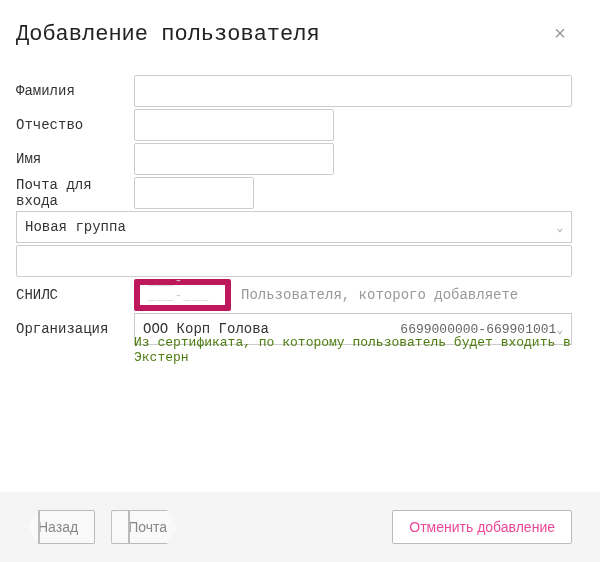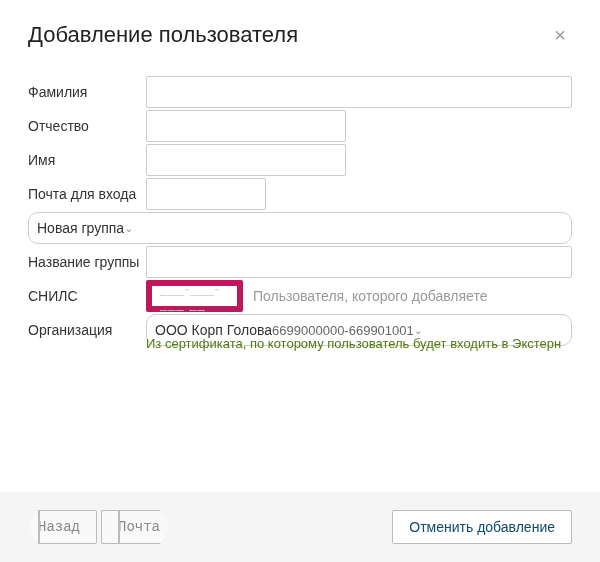--- a/index.html
+++ b/index.html
@@ -12,22 +12,23 @@
       height: 562px;
       overflow: hidden;
     }
     .dialog {
       width: 600px;
       height: 562px;
       display: flex;
       flex-direction: column;
     }
     .dialog-body {
-      padding: 22px 28px 10px 28px;
+      padding: 22px 28px 10px 16px;
       flex: 1;
+      font-family: Liberation Mono, monospace;
     }
     .header-row {
       display: flex;
       justify-content: space-between;
       align-items: center;
       margin-bottom: 28px;
     }
     .title {
       font-size: 22px;
       font-weight: 400;
@@ -74,24 +75,25 @@
       font-family: inherit;
       background: #fff;
       color: #333;
     }
     .full-w { width: 100%; }
     .med-w { width: 200px; }
     .small-w { width: 120px; }
     .select-box {
       height: 32px;
       border: 1px solid #ccc;
-      border-radius: 10px;
-      background: #fff;
-      display: flex;
-      align-items: center;
+      border-radius: 0;
+      background: #fff;
+      display: flex;
+      align-items: center;
+      justify-content: space-between;
       padding: 0 8px;
       cursor: pointer;
       width: 100%;
       font-size: 14px;
       color: #333;
     }
     .select-right {
       display: flex;
       align-items: center;
       color: #666;
@@ -140,35 +142,34 @@
     }
     .footer {
       background: #f5f5f5;
       padding: 18px 28px;
       display: flex;
       justify-content: space-between;
       align-items: center;
     }
     .footer-left {
       display: flex;
-      gap: 4px;
-      font-family: Liberation Mono, monospace;
+      gap: 16px;
     }
     .btn {
       height: 34px;
       padding: 0 16px;
       border: 1px solid #bbb;
       background: #fff;
       border-radius: 2px;
       font-size: 14px;
       font-family: inherit;
       cursor: pointer;
       display: flex;
       align-items: center;
-      color: #0c4a6e;
+      color: #ec4899;
     }
     .btn-arrow {
       background: #f9f9f9;
       color: #888;
       position: relative;
     }
     .btn-arrow-left {
       padding-left: 10px;
       clip-path: polygon(10px 0, 100% 0, 100% 100%, 10px 100%, 0 50%);
       border-left: none;
@@ -228,21 +229,20 @@
     <div class="form-row">
       <div class="form-field">
         <div class="select-box">
           <span>Новая группа</span>
           <span class="chevron">⌄</span>
         </div>
       </div>
     </div>
 
     <div class="form-row">
-      <div class="form-label">Название группы</div>
       <div class="form-field">
         <input type="text" class="text-input full-w" value="" style="">
       </div>
     </div>
 
     <div class="form-row">
       <div class="form-label">СНИЛС</div>
       <div class="form-field">
         <div class="snils-input">
           <span>___-___-___ __</span>

